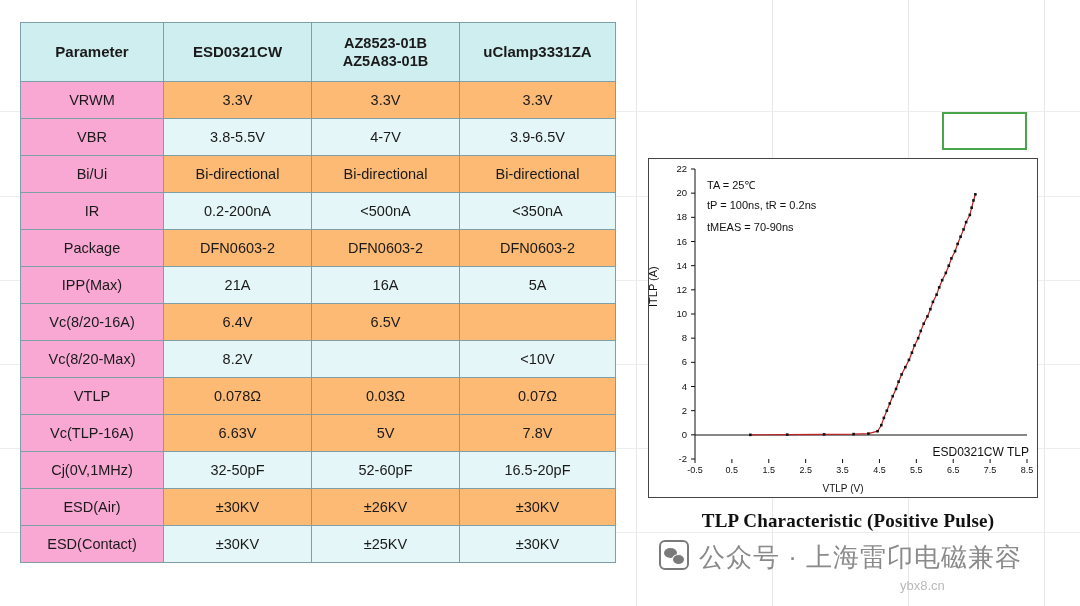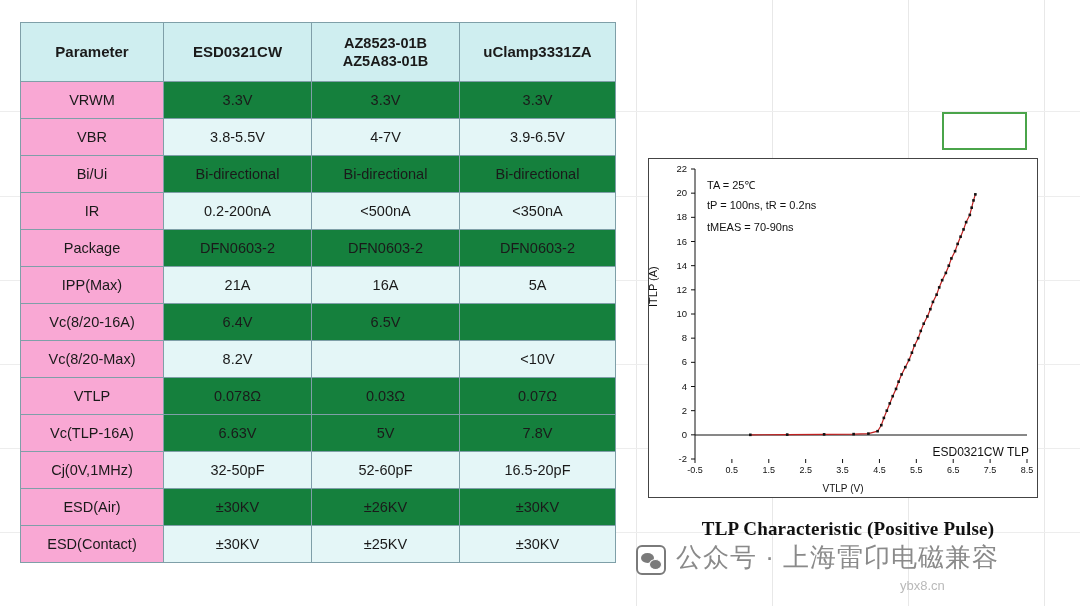--- a/index.html
+++ b/index.html
@@ -68,21 +68,21 @@
   }
   table.spec thead th.two-line {
     line-height: 1.25;
     font-size: 14.5px;
   }
   table.spec tbody td.param {
     background: #f9a8d4;
     font-size: 14.5px;
   }
   table.spec tbody td.val {
-    background: #15803d;
+    background: #fdba74;
     font-size: 14.5px;
   }
   table.spec tbody tr.alt td.val {
     background: #e4f6f7;
   }
   col.c1 { width: 143px; }
   col.c2 { width: 148px; }
   col.c3 { width: 148px; }
   col.c4 { width: 156px; }
 
@@ -102,21 +102,21 @@
     border: 1px solid #444;
     box-sizing: border-box;
   }
   .chart-title {
     width: 400px;
     text-align: center;
     font-family: "Liberation Serif", serif;
     font-weight: bold;
     font-size: 19px;
     color: #111;
-    margin-top: 20px;
+    margin-top: 12px;
     letter-spacing: 0.2px;
   }
   .annot {
     position: absolute;
     font-size: 11px;
     color: #111;
     white-space: nowrap;
   }
   .ylabel {
     position: absolute;
@@ -172,22 +172,23 @@
     z-index: 3;
     background: transparent;
   }
 
   
   .wechat {
     position: absolute;
     left: 636px;
     top: 540px;
     display: flex;
-    align-items: flex-end;
+    align-items: flex-start;
     z-index: 3;
+    padding-left: 23px;
   }
   .wechat-icon {
     width: 30px;
     height: 30px;
     border: 2px solid #7a7a7a;
     border-radius: 6px;
     position: relative;
     margin-right: 10px;
     box-sizing: border-box;
   }

